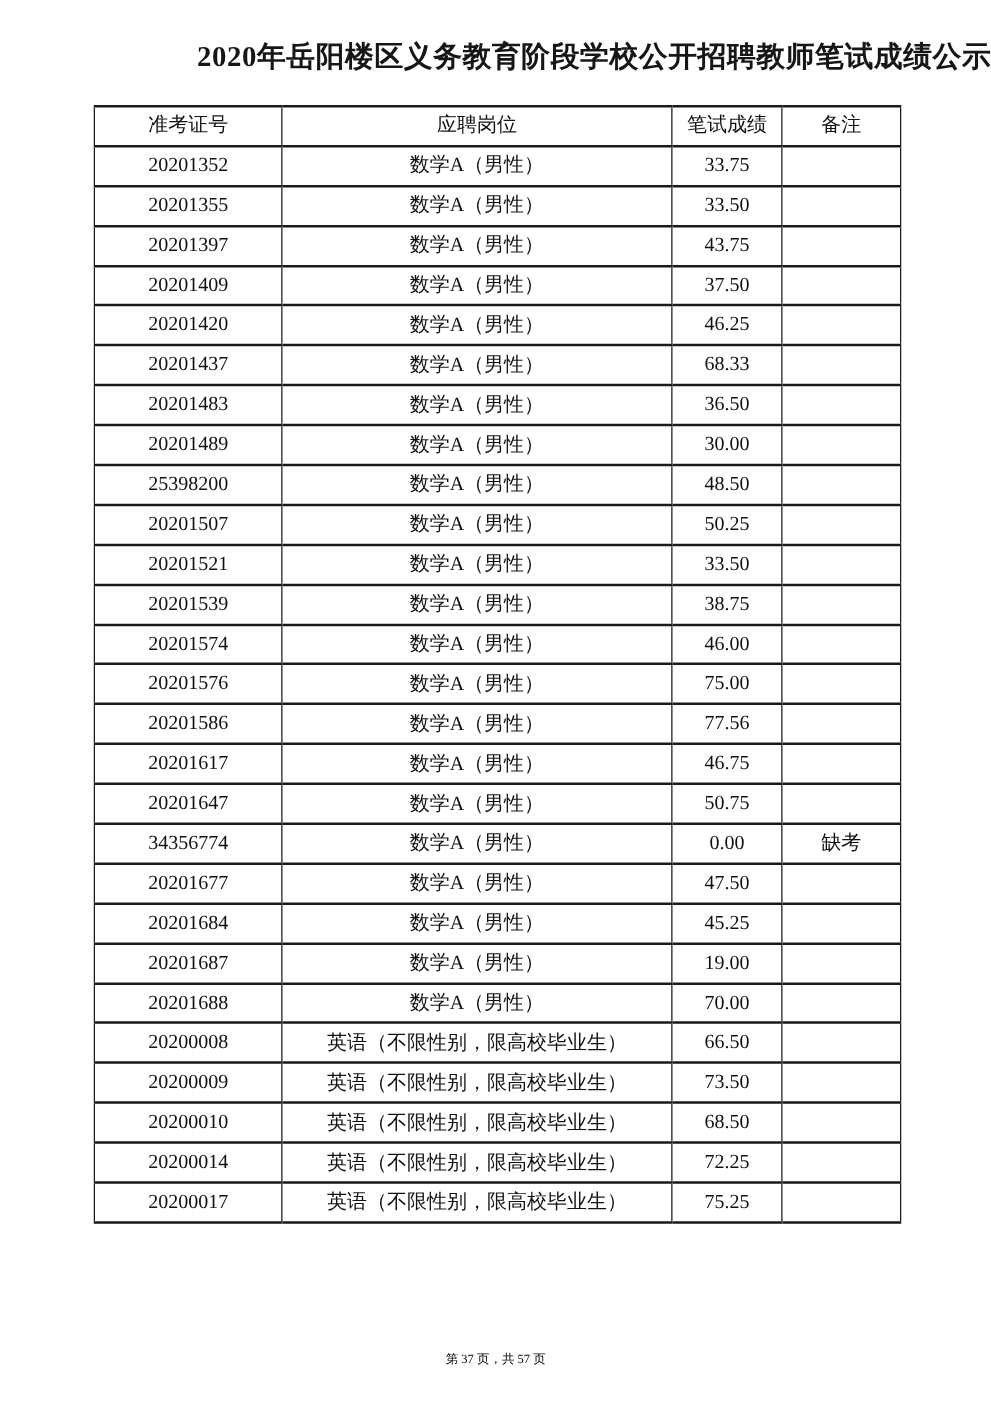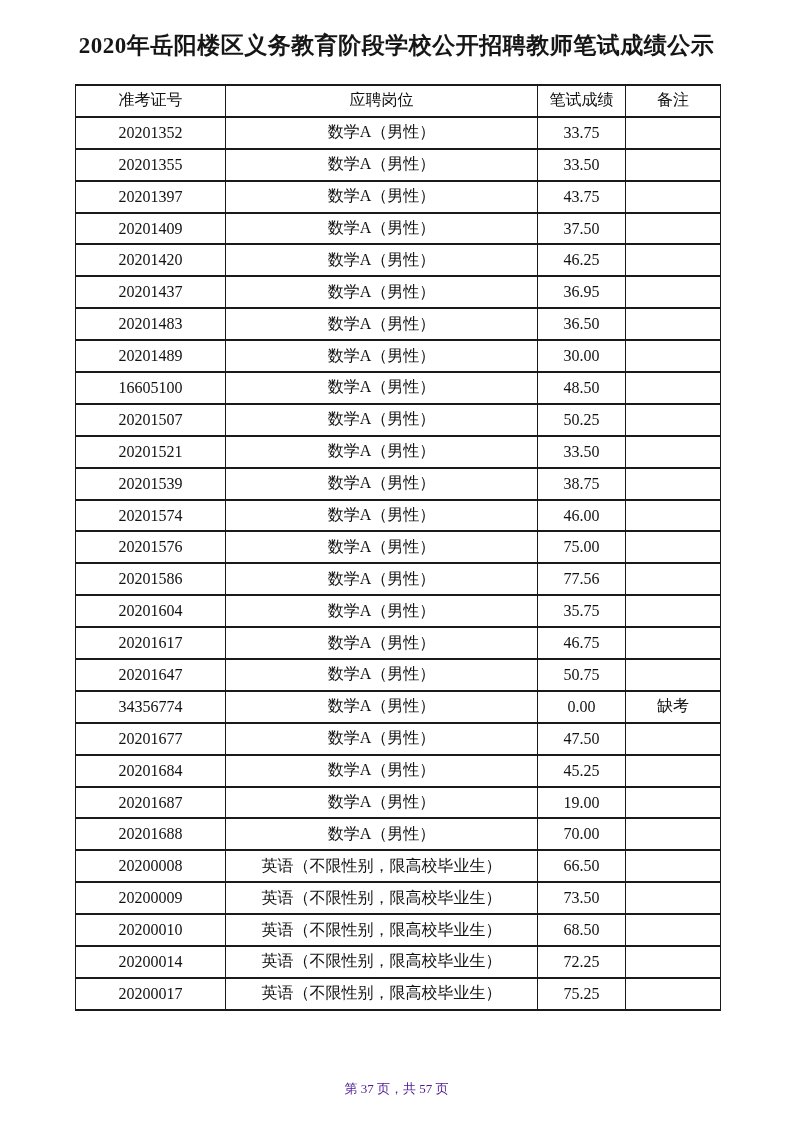--- a/index.html
+++ b/index.html
@@ -10,21 +10,21 @@
     height: 1122px;
     font-family: "Liberation Serif", "DejaVu Serif", serif;
     color: #111111;
     overflow: hidden;
   }
   .doc-title {
     position: absolute;
     top: 30px;
     left: 0;
     width: 793px;
-    text-align: center;
+    text-align: right;
     font-size: 23px;
     font-weight: bold;
     letter-spacing: 0.5px;
     color: #161616;
   }
   table.results {
     position: absolute;
     top: 84px;
     left: 75px;
     width: 645px;
@@ -52,22 +52,22 @@
   table.results th {
     font-weight: normal;
     font-size: 16px;
   }
   .page-footer {
     position: absolute;
     top: 1080px;
     left: 0;
     width: 793px;
     text-align: center;
-    font-size: 13px;
-    color: #4c1d95;
+    font-size: 10px;
+    color: #000000;
   }
 </style>
 </head>
 <body>
 
 <div class="doc-title">2020年岳阳楼区义务教育阶段学校公开招聘教师笔试成绩公示</div>
 
 <table class="results">
   <colgroup>
     <col class="c1">
@@ -110,37 +110,37 @@
       </tr>
       <tr>
         <td>20201420</td>
         <td>数学A（男性）</td>
         <td>46.25</td>
         <td></td>
       </tr>
       <tr>
         <td>20201437</td>
         <td>数学A（男性）</td>
-        <td>36.95</td>
+        <td>68.33</td>
         <td></td>
       </tr>
       <tr>
         <td>20201483</td>
         <td>数学A（男性）</td>
         <td>36.50</td>
         <td></td>
       </tr>
       <tr>
         <td>20201489</td>
         <td>数学A（男性）</td>
         <td>30.00</td>
         <td></td>
       </tr>
       <tr>
-        <td>16605100</td>
+        <td>25398200</td>
         <td>数学A（男性）</td>
         <td>48.50</td>
         <td></td>
       </tr>
       <tr>
         <td>20201507</td>
         <td>数学A（男性）</td>
         <td>50.25</td>
         <td></td>
       </tr>
@@ -165,26 +165,20 @@
       <tr>
         <td>20201576</td>
         <td>数学A（男性）</td>
         <td>75.00</td>
         <td></td>
       </tr>
       <tr>
         <td>20201586</td>
         <td>数学A（男性）</td>
         <td>77.56</td>
-        <td></td>
-      </tr>
-      <tr>
-        <td>20201604</td>
-        <td>数学A（男性）</td>
-        <td>35.75</td>
         <td></td>
       </tr>
       <tr>
         <td>20201617</td>
         <td>数学A（男性）</td>
         <td>46.75</td>
         <td></td>
       </tr>
       <tr>
         <td>20201647</td>

